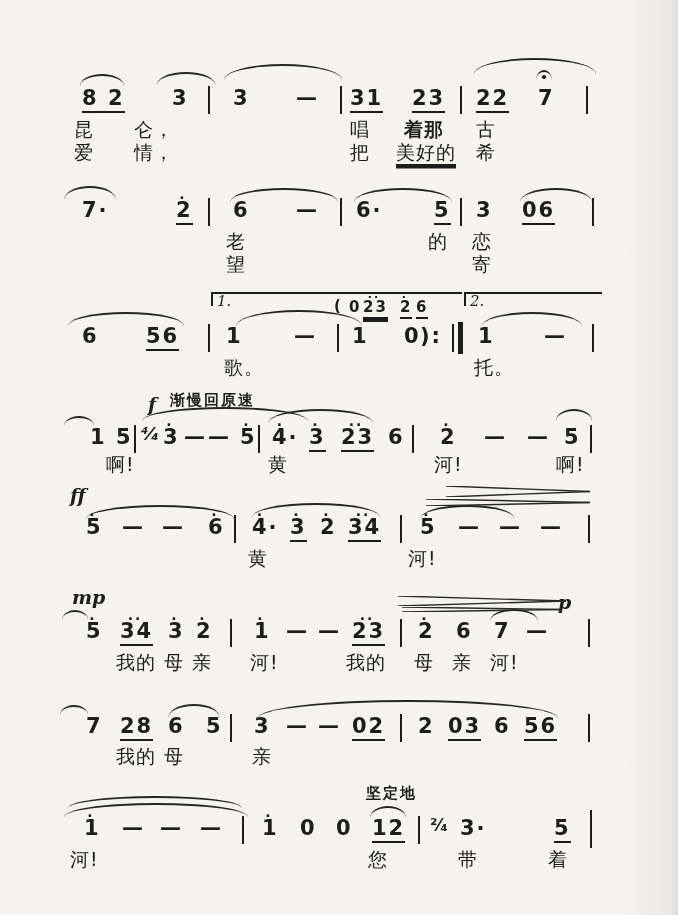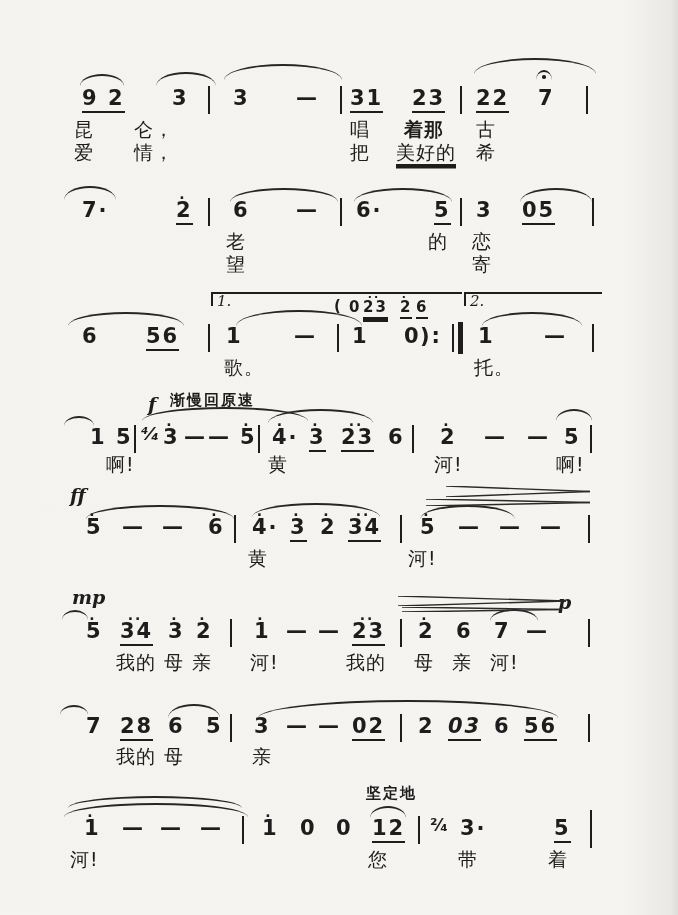--- a/index.html
+++ b/index.html
@@ -36,21 +36,21 @@
 </head>
 <body>
 
 <div class="page">
     <div class="line">
       <div class="shape arc" style="left: 80px; top: 74px; width: 44px; height: 10px;"></div>
       <div class="shape arc" style="left: 156px; top: 72px; width: 60px; height: 12px;"></div>
       <div class="shape arc" style="left: 224px; top: 64px; width: 118px; height: 14px;"></div>
       <div class="shape arc" style="left: 474px; top: 58px; width: 122px; height: 14px;"></div>
       <div class="shape fer" style="left: 536px; top: 70px;"></div>
-      <div class="tok u1" style="left: 82px; top: 88px;"><span class="t">9 2</span></div>
+      <div class="tok u1" style="left: 82px; top: 88px;"><span class="t">8 2</span></div>
       <div class="tok " style="left: 172px; top: 88px;"><span class="t">3</span></div>
       <div class="shape bar" style="left: 208px; top: 86px;"></div>
       <div class="tok " style="left: 233px; top: 88px;"><span class="t">3</span></div>
       <div class="tok " style="left: 296px; top: 88px;"><span class="t">—</span></div>
       <div class="shape bar" style="left: 340px; top: 86px;"></div>
       <div class="tok u1" style="left: 350px; top: 88px;"><span class="t">31</span></div>
       <div class="tok u1" style="left: 412px; top: 88px;"><span class="t">23</span></div>
       <div class="shape bar" style="left: 460px; top: 86px;"></div>
       <div class="tok u1" style="left: 476px; top: 88px;"><span class="t">22</span></div>
       <div class="tok " style="left: 538px; top: 88px;"><span class="t">7</span></div>
@@ -74,21 +74,21 @@
       <div class="tok " style="left: 82px; top: 200px;"><span class="t">7·</span></div>
       <div class="tok u1" style="left: 176px; top: 200px;"><div class="dots">·</div><span class="t">2</span></div>
       <div class="shape bar" style="left: 208px; top: 198px;"></div>
       <div class="tok " style="left: 233px; top: 200px;"><span class="t">6</span></div>
       <div class="tok " style="left: 296px; top: 200px;"><span class="t">—</span></div>
       <div class="shape bar" style="left: 340px; top: 198px;"></div>
       <div class="tok " style="left: 356px; top: 200px;"><span class="t">6·</span></div>
       <div class="tok u1" style="left: 434px; top: 200px;"><span class="t">5</span></div>
       <div class="shape bar" style="left: 460px; top: 198px;"></div>
       <div class="tok " style="left: 476px; top: 200px;"><span class="t">3</span></div>
-      <div class="tok u1" style="left: 522px; top: 200px;"><span class="t">05</span></div>
+      <div class="tok u1" style="left: 522px; top: 200px;"><span class="t">06</span></div>
       <div class="shape bar" style="left: 592px; top: 198px;"></div>
       <div class="tok ly" style="left: 226px; top: 232px;"><span class="t">老</span></div>
       <div class="tok ly" style="left: 428px; top: 232px;"><span class="t">的</span></div>
       <div class="tok ly" style="left: 472px; top: 232px;"><span class="t">恋</span></div>
       <div class="tok ly" style="left: 226px; top: 255px;"><span class="t">望</span></div>
       <div class="tok ly" style="left: 472px; top: 255px;"><span class="t">寄</span></div>
     </div>
     <div class="line">
       <div class="shape volta" style="left: 211px; top: 292px; width: 249px;"></div>
       <div class="shape volta" style="left: 464px; top: 292px; width: 136px;"></div>
@@ -234,21 +234,21 @@
       <div class="tok u1" style="left: 120px; top: 716px;"><span class="t">28</span></div>
       <div class="tok " style="left: 168px; top: 716px;"><span class="t">6</span></div>
       <div class="tok " style="left: 206px; top: 716px;"><span class="t">5</span></div>
       <div class="shape bar" style="left: 230px; top: 714px;"></div>
       <div class="tok " style="left: 254px; top: 716px;"><span class="t">3</span></div>
       <div class="tok " style="left: 286px; top: 716px;"><span class="t">—</span></div>
       <div class="tok " style="left: 318px; top: 716px;"><span class="t">—</span></div>
       <div class="tok u1" style="left: 352px; top: 716px;"><span class="t">02</span></div>
       <div class="shape bar" style="left: 400px; top: 714px;"></div>
       <div class="tok " style="left: 418px; top: 716px;"><span class="t">2</span></div>
-      <div class="tok u1" style="left: 448px; top: 716px; font-style: italic;"><span class="t">03</span></div>
+      <div class="tok u1" style="left: 448px; top: 716px;"><span class="t">03</span></div>
       <div class="tok " style="left: 494px; top: 716px;"><span class="t">6</span></div>
       <div class="tok u1" style="left: 524px; top: 716px;"><span class="t">56</span></div>
       <div class="shape bar" style="left: 588px; top: 714px;"></div>
       <div class="tok ly" style="left: 116px; top: 747px;"><span class="t">我的</span></div>
       <div class="tok ly" style="left: 164px; top: 747px;"><span class="t">母</span></div>
       <div class="tok ly" style="left: 252px; top: 747px;"><span class="t">亲</span></div>
     </div>
     <div class="line">
       <div class="tok tempo" style="left: 366px; top: 786px;"><span class="t">坚定地</span></div>
       <div class="shape arc" style="left: 64px; top: 803px; width: 184px; height: 12px;"></div>

